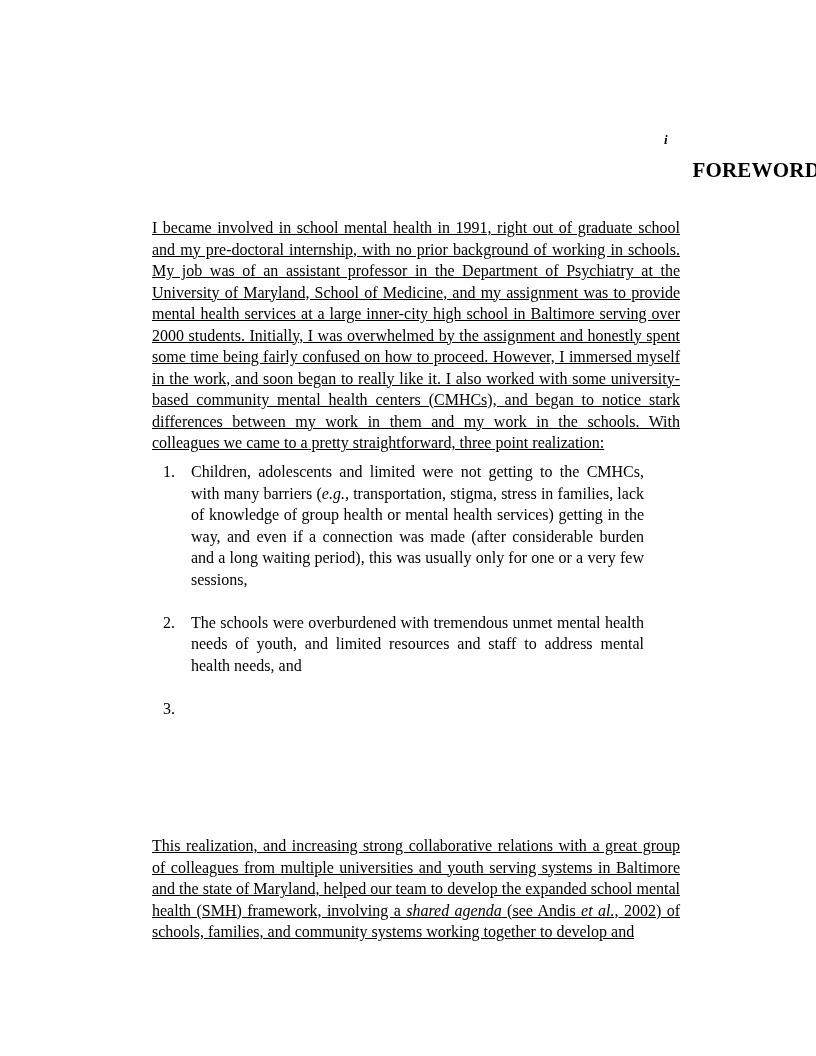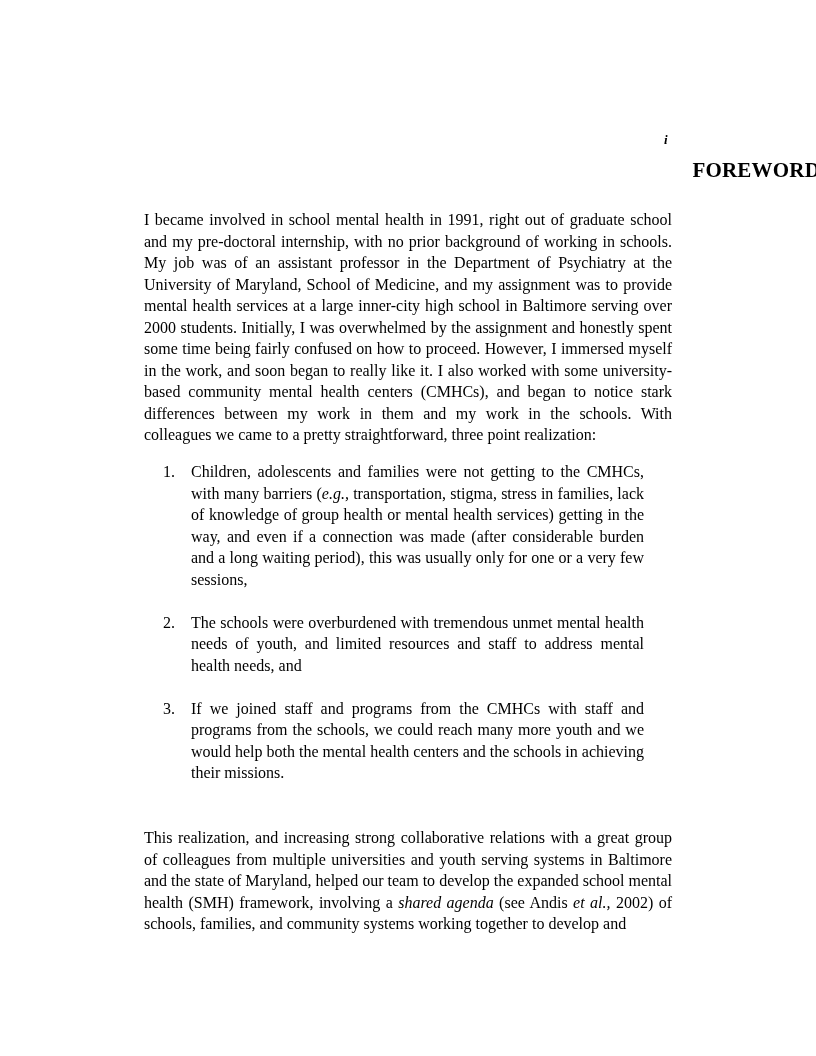--- a/index.html
+++ b/index.html
@@ -33,21 +33,22 @@
       font-weight: bold;
       letter-spacing: 0.2px;
     }
     .para {
       position: absolute;
       left: 144px;
       width: 528px;
       font-size: 16px;
       line-height: 21.5px;
       text-align: justify;
-      margin: 0;
+      margin: 8px;
+      text-decoration: underline;
     }
     .para.p1 { top: 209px; }
     .para.p2 { top: 827px; }
     .list {
       position: absolute;
       left: 144px;
       top: 461px;
       width: 528px;
       margin: 0;
       padding: 0;
@@ -74,25 +75,24 @@
 
 <div class="page-number">i</div>
 
 <div class="title">FOREWORD</div>
 
 <p class="para p1">I became involved in school mental health in 1991, right out of graduate school and my pre-doctoral internship, with no prior background of working in schools. My job was of an assistant professor in the Department of Psychiatry at the University of Maryland, School of Medicine, and my assignment was to provide mental health services at a large inner-city high school in Baltimore serving over 2000 students. Initially, I was overwhelmed by the assignment and honestly spent some time being fairly confused on how to proceed. However, I immersed myself in the work, and soon began to really like it. I also worked with some university-based community mental health centers (CMHCs), and began to notice stark differences between my work in them and my work in the schools. With colleagues we came to a pretty straightforward, three point realization:</p>
 
 <ol class="list">
   <li class="list-item">
     <span class="list-num">1.</span>
-    <span>Children, adolescents and families were not getting to the CMHCs, with many barriers (</span><i>e.g.,</i><span> transportation, stigma, stress in families, lack of knowledge of group health or mental health services) getting in the way, and even if a connection was made (after considerable burden and a long waiting period), this was usually only for one or a very few sessions,</span>
+    <span>Children, adolescents and limited were not getting to the CMHCs, with many barriers (</span><i>e.g.,</i><span> transportation, stigma, stress in families, lack of knowledge of group health or mental health services) getting in the way, and even if a connection was made (after considerable burden and a long waiting period), this was usually only for one or a very few sessions,</span>
   </li>
   <li class="list-item">
     <span class="list-num">2.</span>
     <span>The schools were overburdened with tremendous unmet mental health needs of youth, and limited resources and staff to address mental health needs, and</span>
   </li>
   <li class="list-item">
     <span class="list-num">3.</span>
-    <span>If we joined staff and programs from the CMHCs with staff and programs from the schools, we could reach many more youth and we would help both the mental health centers and the schools in achieving their missions.</span>
   </li>
 </ol>
 
 <p class="para p2"><span>This realization, and increasing strong collaborative relations with a great group of colleagues from multiple universities and youth serving systems in Baltimore and the state of Maryland, helped our team to develop the expanded school mental health (SMH) framework, involving a </span><i>shared agenda</i><span> (see Andis </span><i>et al.,</i><span> 2002) of schools, families, and community systems working together to develop and</span></p>
 
 </body></html>

